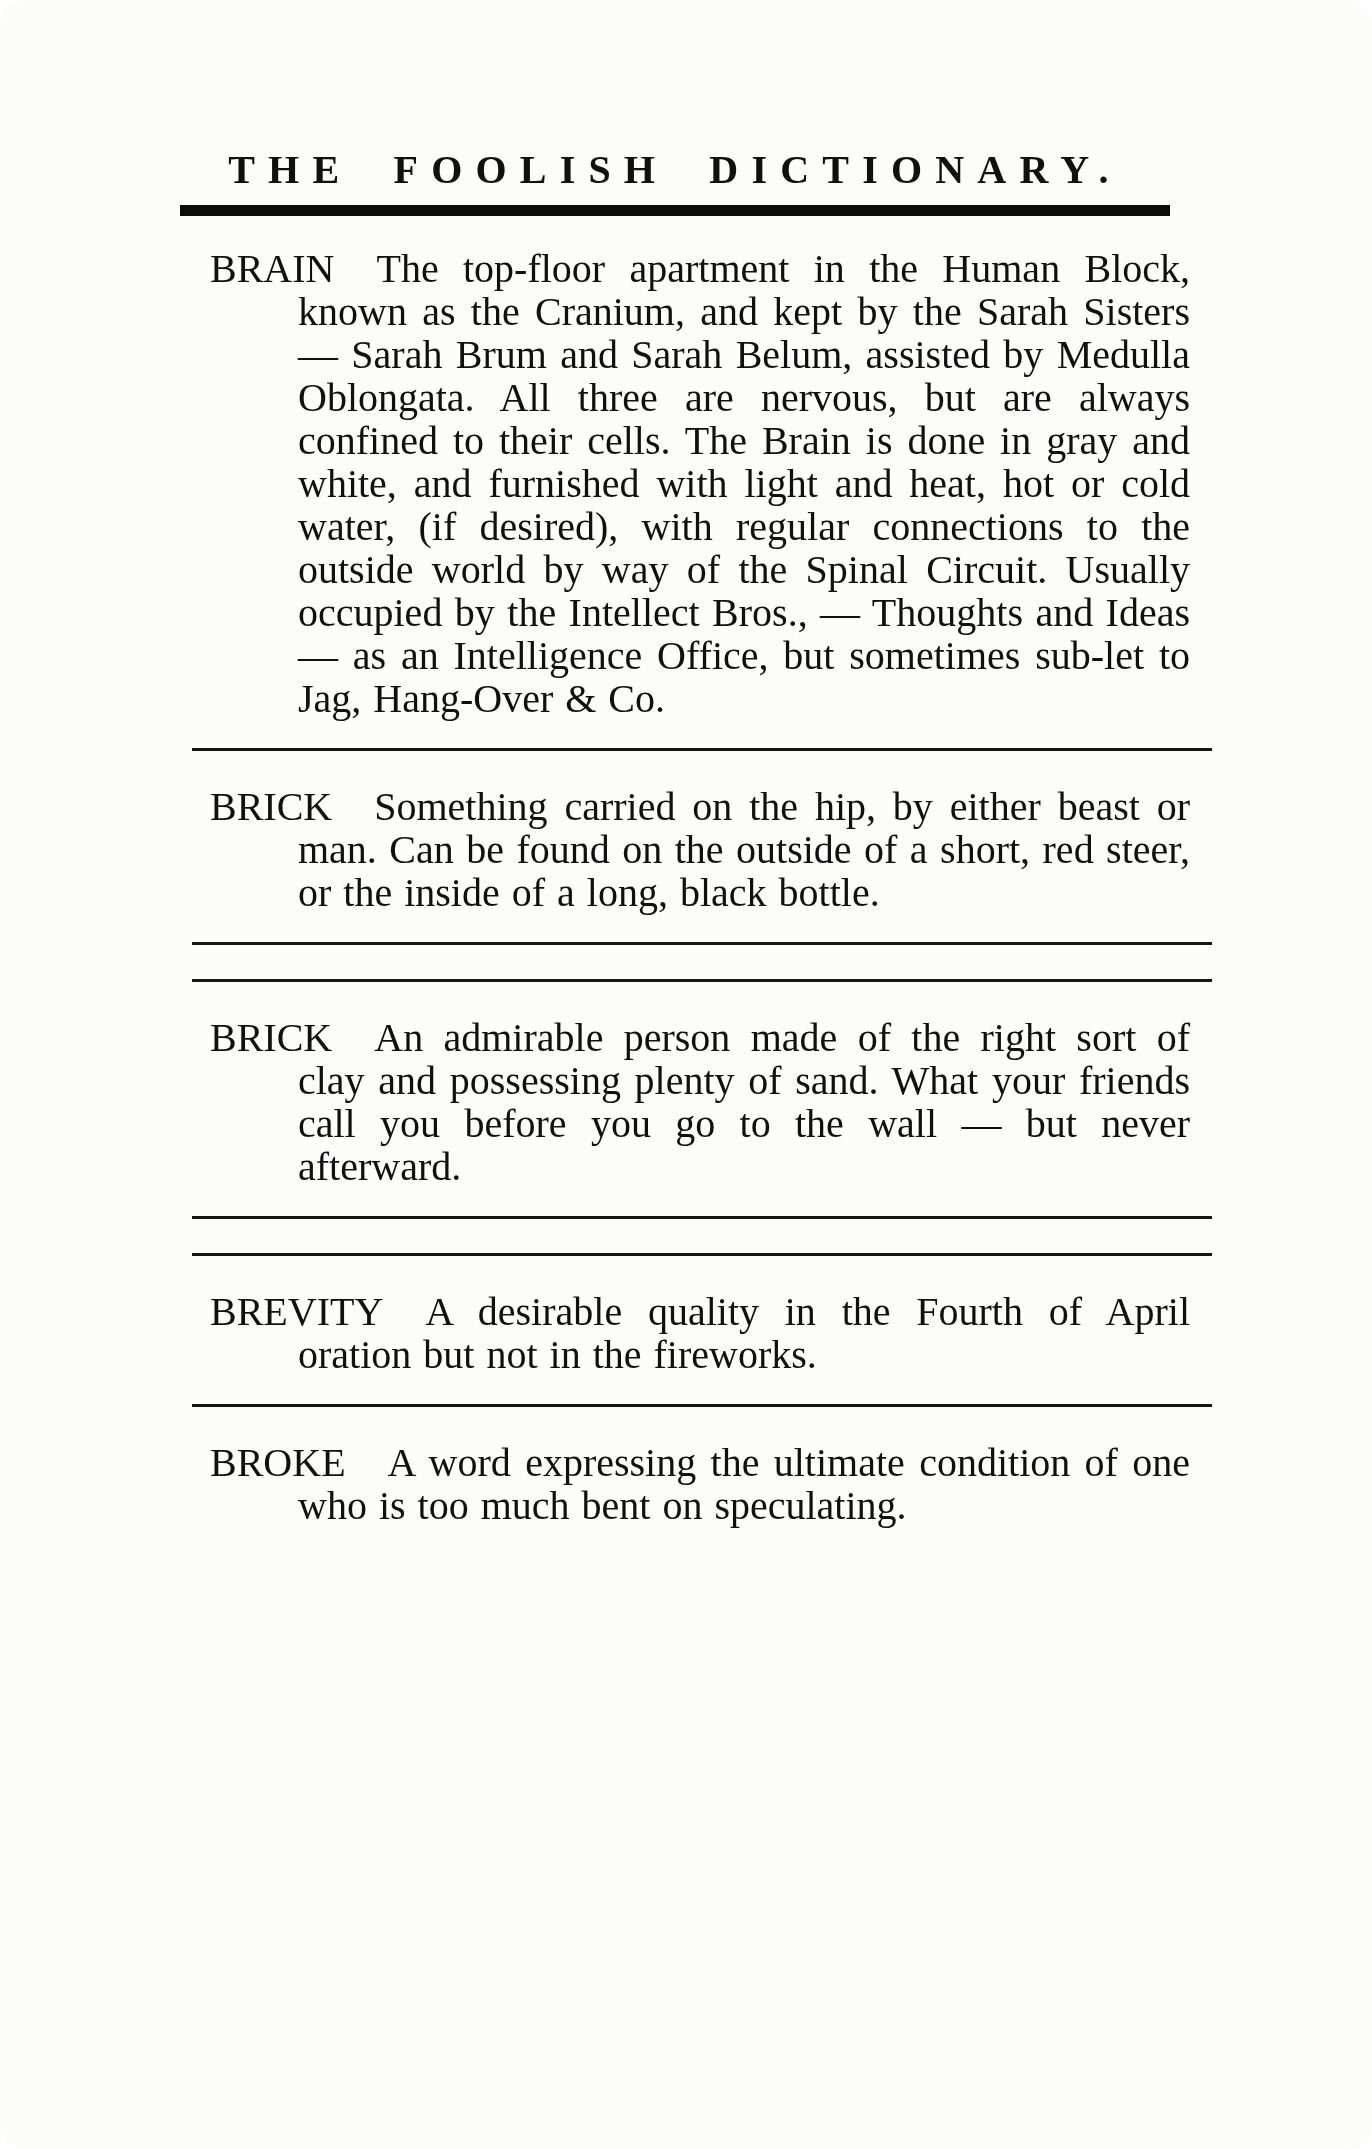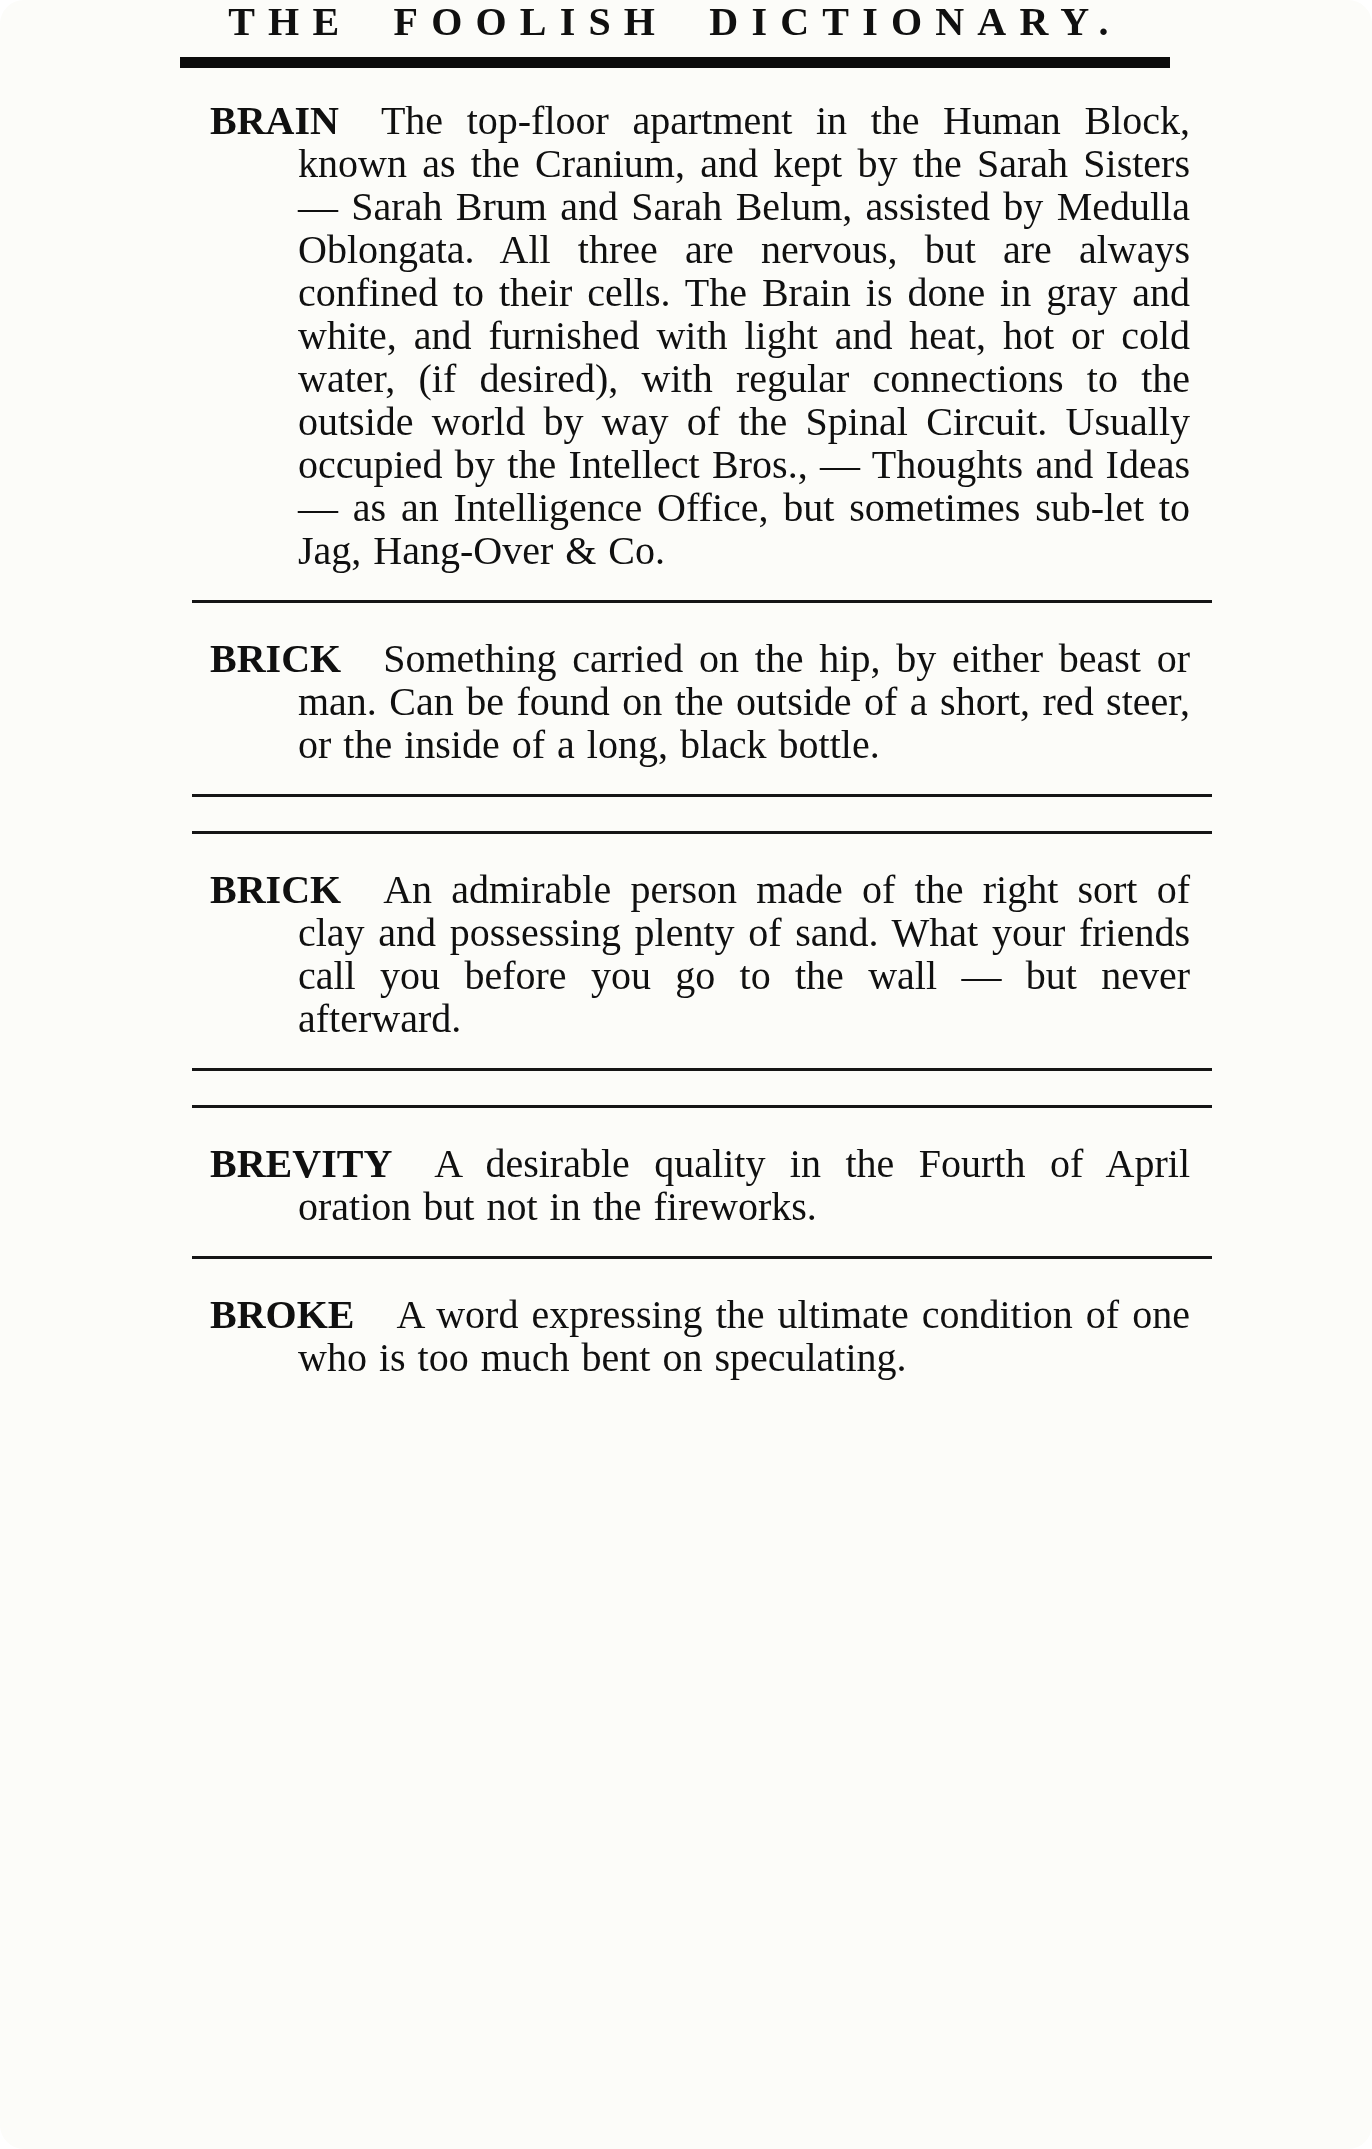--- a/index.html
+++ b/index.html
@@ -2,20 +2,21 @@
 <html><head>
 <meta charset="utf-8">
 <style>
   html, body { margin: 0; padding: 0; }
   .page {
     position: relative;
     width: 1372px;
     height: 2149px;
     background: #fcfcf9;
     box-sizing: border-box;
+    padding-top: 148px;
     font-family: "Liberation Serif", "DejaVu Serif", serif;
     color: #101010;
     overflow: hidden;
     border-radius: 24px;
   }
   .content {
     width: 980px;
     margin-left: 210px;
   }
   .page-title {
@@ -39,21 +40,21 @@
   .entry {
     margin: 0;
     font-size: 40px;
     line-height: 43px;
     text-align: justify;
     padding-left: 88px;
     text-indent: -88px;
     word-spacing: 0.05em;
   }
   .term {
-    font-weight: bold;
+    font-weight: normal;
     padding-right: 42px;
   }
   .divider {
     border: none;
     width: 1020px;
     height: 3px;
     background: #161616;
     margin: 28px 0 34px -18px;
   }
 </style>

